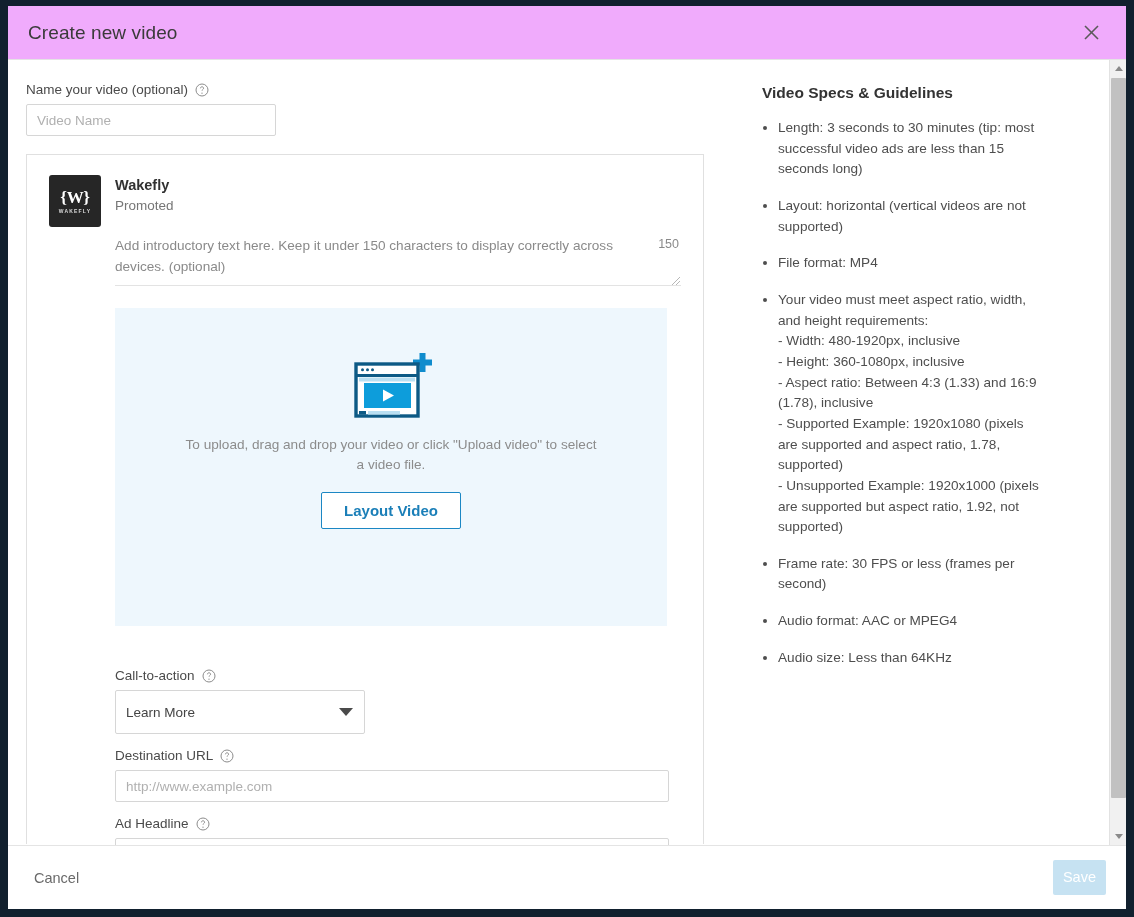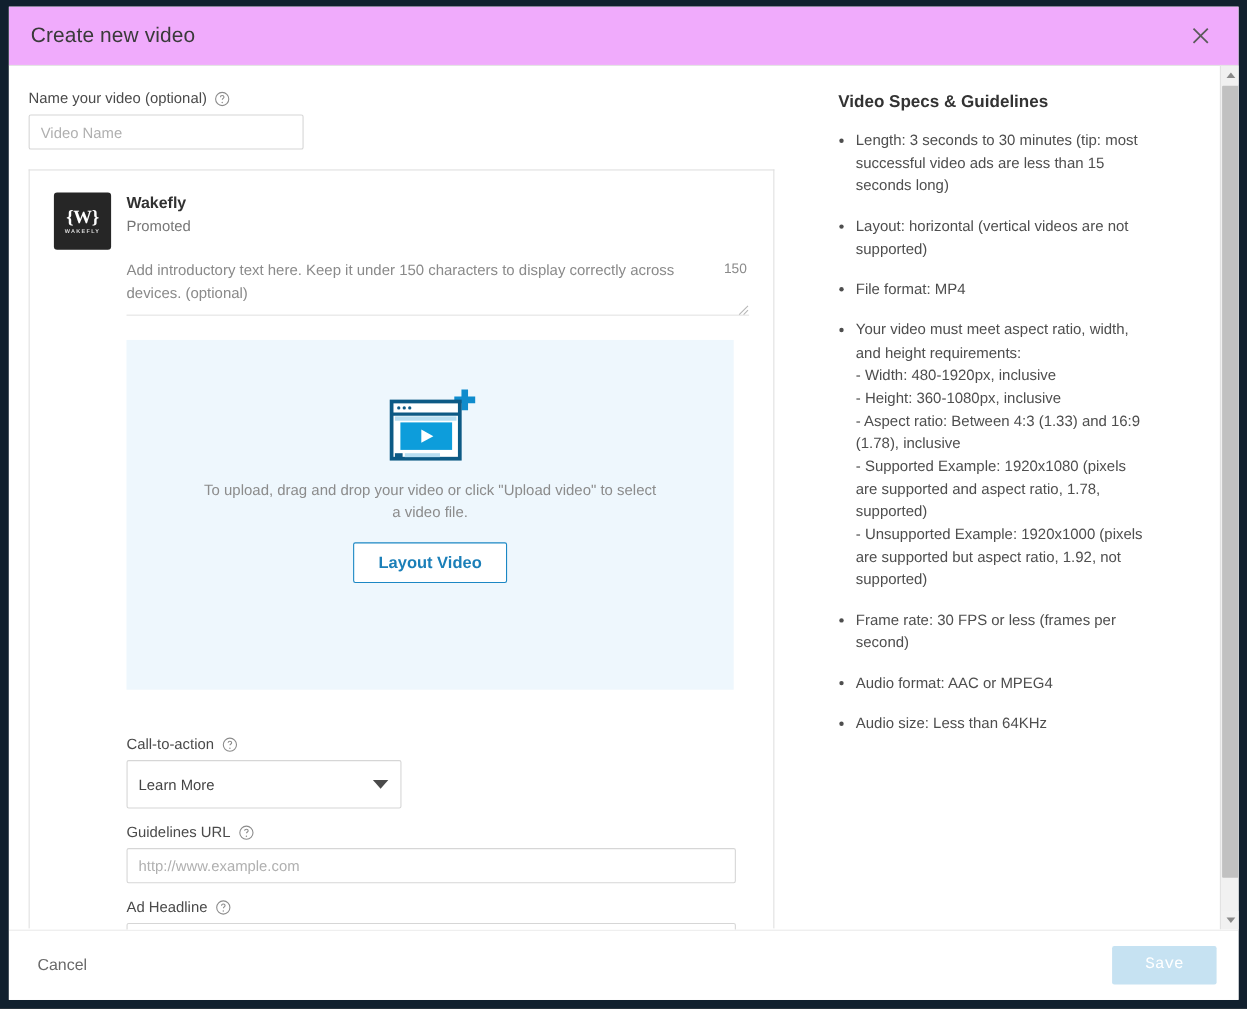--- a/index.html
+++ b/index.html
@@ -360,23 +360,23 @@
     color: #6a6a6a;
     cursor: pointer;
     padding: 6px 4px;
   }
   .save-btn {
     margin-left: auto;
     border: none;
     border-radius: 2px;
     background: #c6e2f2;
     color: #ffffff;
-    font-family: Liberation Mono, monospace;
+    font-family: Liberation Sans, sans-serif;
     font-size: 14.5px;
-    padding: 10px 30px;
+    padding: 10px 10px;
     cursor: default;
     line-height: 1;
   }
 </style>
 </head>
 <body>
 
 <div class="modal">
 
   <div class="modal-header">
@@ -469,21 +469,21 @@
               </span>
             </div>
             <div class="select-box">
               <select>
                 <option>Learn More</option>
               </select>
               <span class="select-caret"></span>
             </div>
 
             <div class="field-label block-gap">
-              <span>Guidelines URL</span>
+              <span>Destination URL</span>
               <span class="help-icon">
                 <svg viewBox="0 0 14 14" width="14" height="14" fill="none" stroke="currentColor" stroke-width="1">
                   <circle cx="7" cy="7" r="6"></circle>
                   <path d="M5.4 5.3c0-.9.7-1.5 1.6-1.5s1.6.6 1.6 1.4c0 1.2-1.5 1.2-1.5 2.4"></path>
                   <circle cx="7" cy="10.2" r=".65" fill="currentColor" stroke="none"></circle>
                 </svg>
               </span>
             </div>
             <input id="destination-url-input" class="text-input" type="text" placeholder="http://www.example.com" style="">
 

